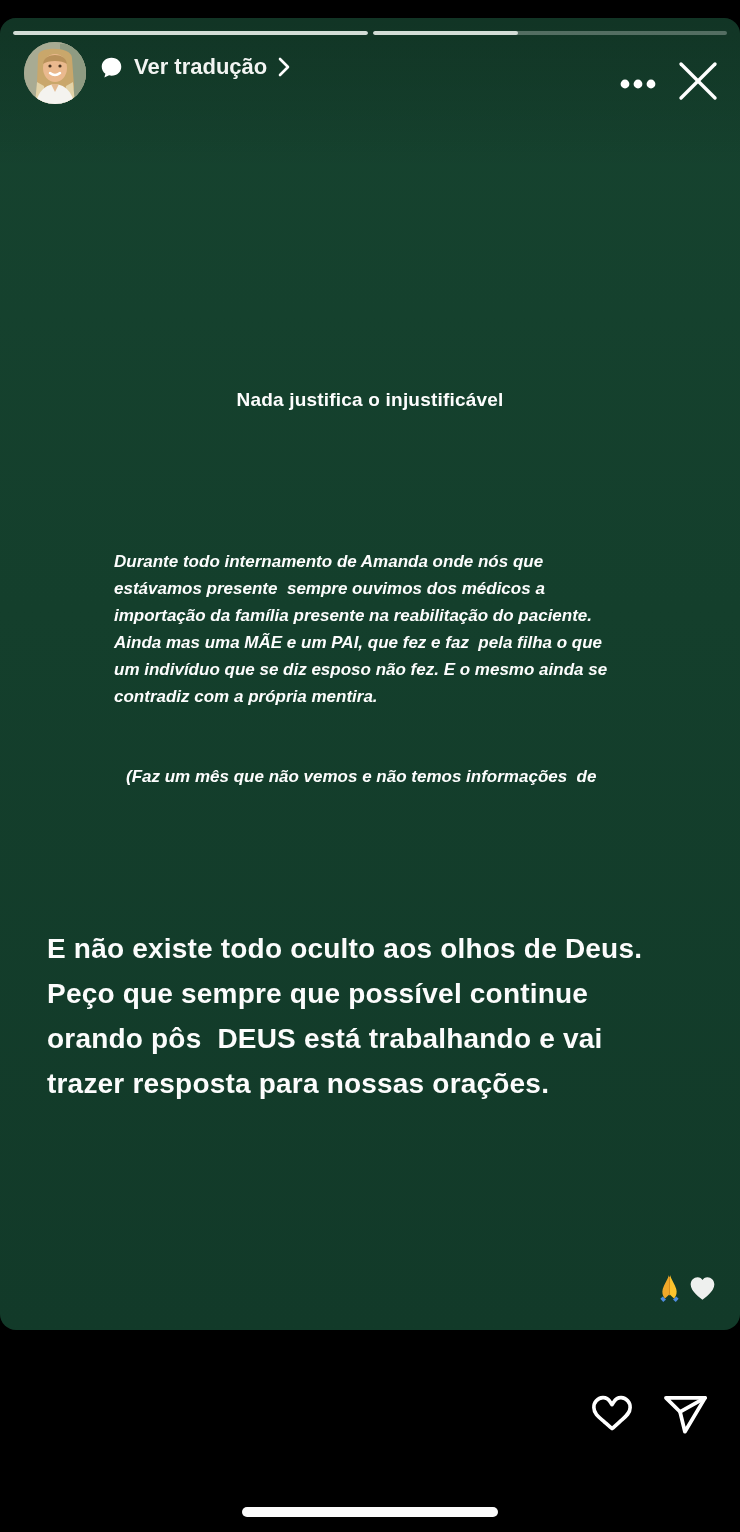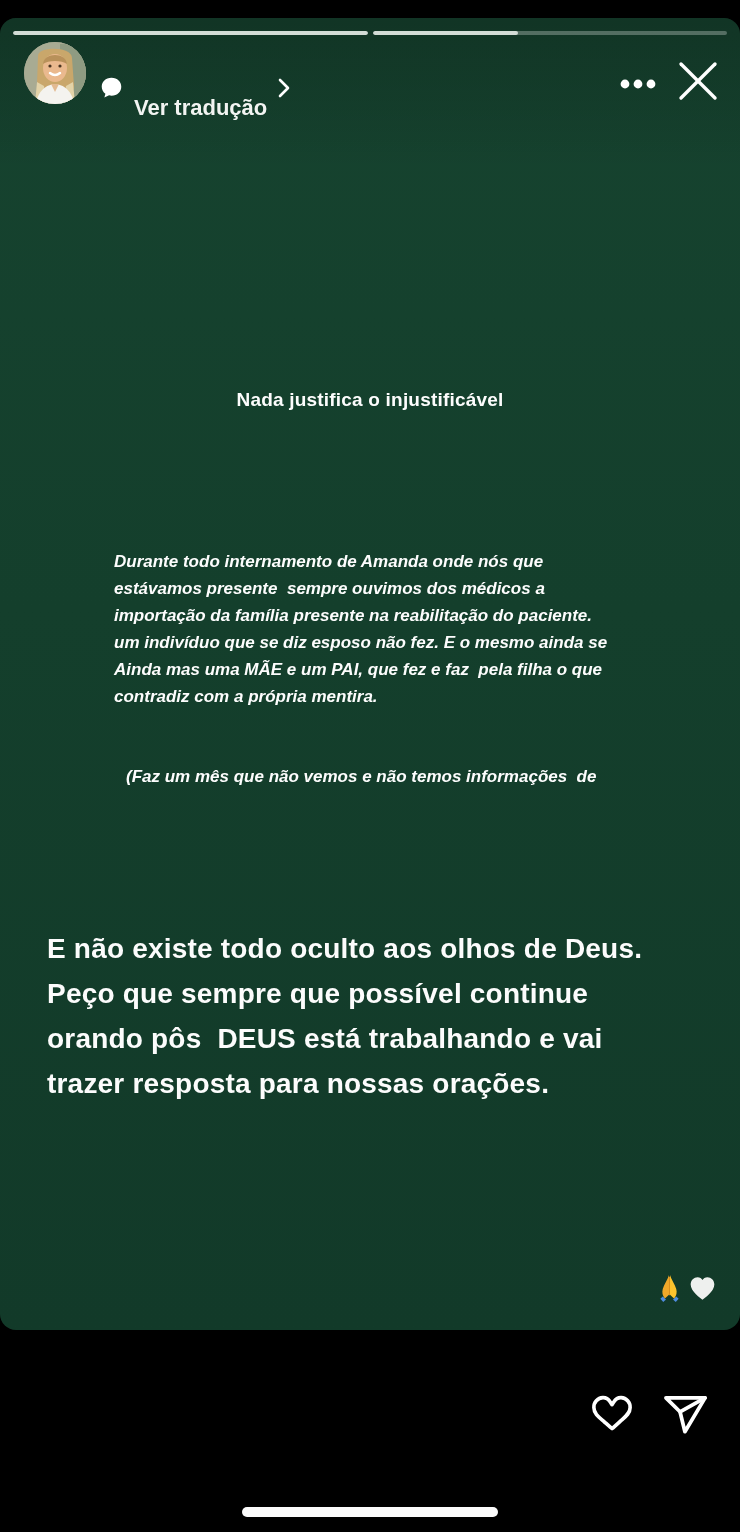--- a/index.html
+++ b/index.html
@@ -48,21 +48,21 @@
     position: absolute; left: 24px; top: 0;
     width: 62px; height: 62px; border-radius: 50%;
     overflow: hidden; background: #9aa08b;
   }
   .avatar svg { display: block; width: 100%; height: 100%; }
   .user-block { position: absolute; left: 100px; top: 6px; }
   .user-row1 { display: flex; align-items: baseline; gap: 16px; }
   .username { color: #ffffff; font-size: 24px; font-weight: 700; letter-spacing: 0.2px; }
   .timestamp { color: #c3c9c5; font-size: 24px; font-weight: 400; }
   .user-row2 { display: flex; align-items: center; gap: 11px; margin-top: 6px; }
-  .translate-label { color: #f2f4f2; font-size: 22px; font-weight: 600; margin-top: 41px; }
+  .translate-label { color: #f2f4f2; font-size: 22px; font-weight: 600; }
   .hdr-btn { position: absolute; display: flex; align-items: center; justify-content: center; cursor: pointer; }
   .more-btn { right: 78px; top: 22px; width: 48px; height: 40px; }
   .close-btn { right: 16px; top: 13px; width: 52px; height: 52px; }
 
   
   .story-title {
     position: absolute; left: 0; right: 0; top: 371px;
     text-align: center;
     color: #fdfdfd; font-size: 19px; font-weight: 700; letter-spacing: 0.2px;
   }
@@ -172,22 +172,22 @@
         </svg>
       </div>
     </div>
 
     <div class="story-title">Nada justifica o injustificável</div>
 
     <div class="para para-1">
       <div>Durante todo internamento de Amanda onde nós que</div>
       <div>estávamos presente  sempre ouvimos dos médicos a</div>
       <div>importação da família presente na reabilitação do paciente.</div>
+      <div>Ainda mas uma MÃE e um PAI, que fez e faz  pela filha o que</div>
       <div>um indivíduo que se diz esposo não fez. E o mesmo ainda se</div>
-      <div>Ainda mas uma MÃE e um PAI, que fez e faz  pela filha o que</div>
       <div>contradiz com a própria mentira.</div>
     </div>
 
     <div class="para para-2">
       <div>(Faz um mês que não vemos e não temos informações  de</div>
     </div>
 
     <div class="big-text">
       <div>E não existe todo oculto aos olhos de Deus.</div>
       <div>Peço que sempre que possível continue</div>

